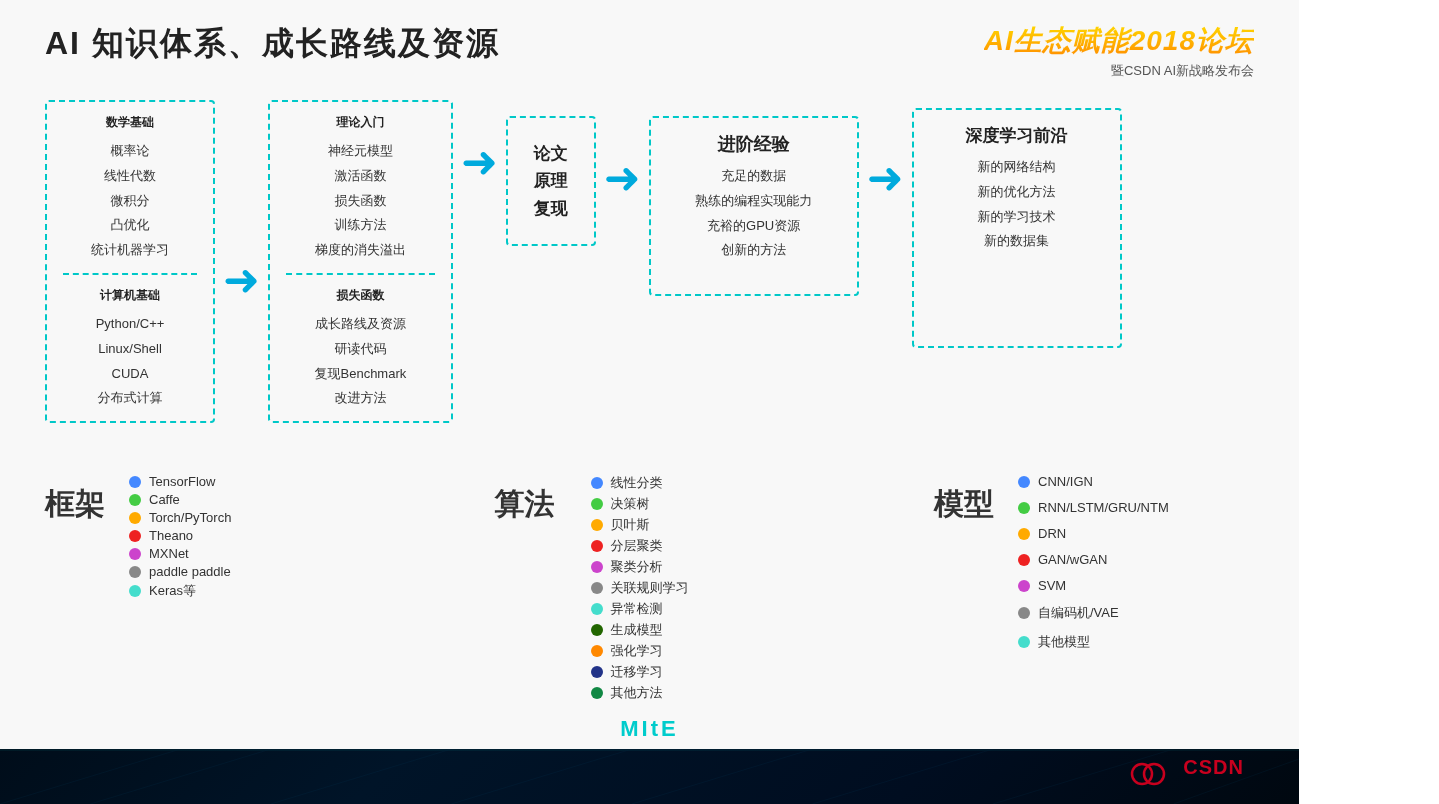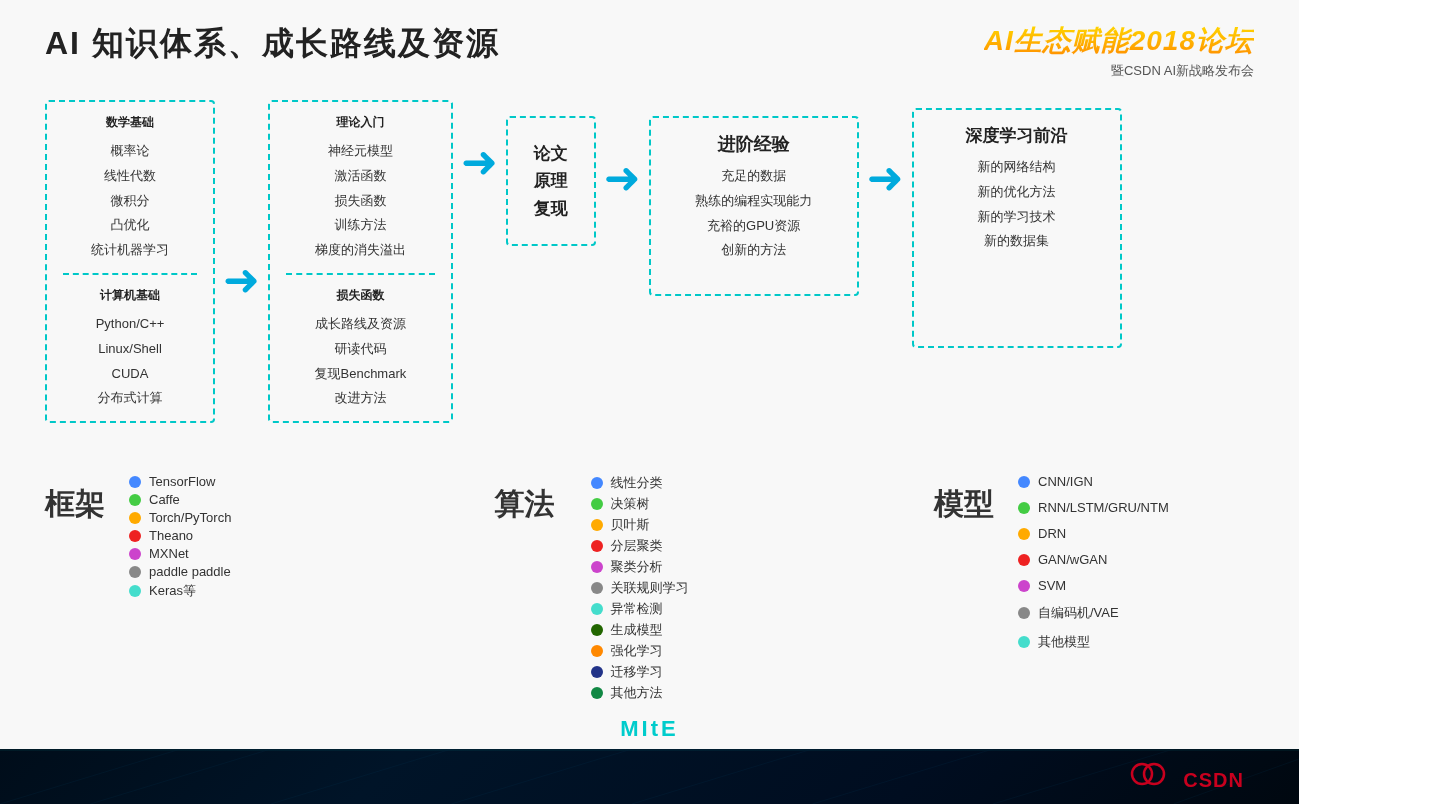--- a/index.html
+++ b/index.html
@@ -354,21 +354,21 @@
       <line x1="500" y1="55" x2="700" y2="0" stroke="#004466" stroke-width="0.5"></line>
       <line x1="700" y1="55" x2="900" y2="0" stroke="#004466" stroke-width="0.5"></line>
       <line x1="900" y1="55" x2="1100" y2="0" stroke="#004466" stroke-width="0.5"></line>
       <line x1="1100" y1="55" x2="1300" y2="0" stroke="#004466" stroke-width="0.5"></line>
       <line x1="1300" y1="55" x2="1439" y2="10" stroke="#004466" stroke-width="0.5"></line>
     </svg>
   </div>
 
   <div style="position:absolute; bottom:62px; left:50%; transform:translateX(-50%); font-size:22px; font-weight:bold; color:#00cccc; letter-spacing:3px; z-index:5;">MItE</div>
 
-  <div style="position:absolute; bottom:12px; right:55px; display:flex; align-items:flex-end; gap:17px; z-index:10;">
+  <div style="position:absolute; bottom:12px; right:55px; display:flex; align-items:flex-start; gap:17px; z-index:10;">
 
     <svg width="36" height="36" viewBox="0 0 36 36">
       <circle cx="12" cy="18" r="10" fill="none" stroke="#c8001e" stroke-width="2.5"></circle>
       <circle cx="24" cy="18" r="10" fill="none" stroke="#c8001e" stroke-width="2.5"></circle>
     </svg>
     <span style="font-size:20px; font-weight:900; color:#c8001e; letter-spacing:1px;">CSDN</span>
   </div>
 
 </div>
 

